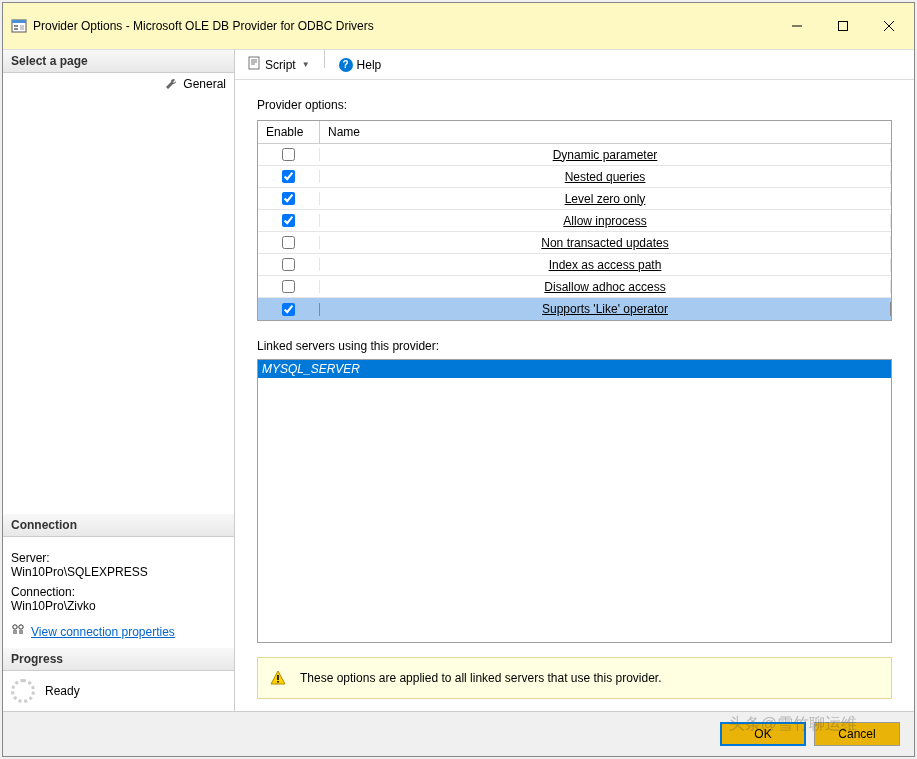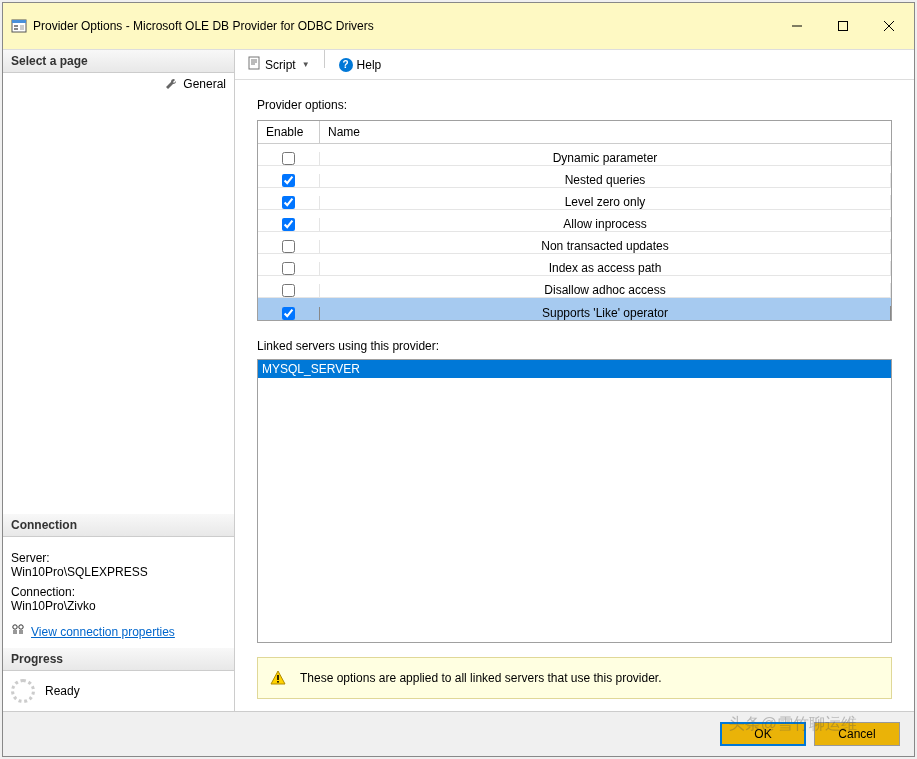--- a/index.html
+++ b/index.html
@@ -27,30 +27,30 @@
 .tool-btn { display: flex; align-items: center; gap: 4px; padding: 3px 6px; cursor: pointer; border-radius: 2px; }
 .dropdown-arrow { font-size: 8px; color: #555; margin-left: 2px; }
 .separator { width: 1px; height: 18px; background: #ccc; margin: 0 4px; }
 .help-icon { width: 14px; height: 14px; border-radius: 50%; background: #0078d7; color: #fff; display: inline-flex; align-items: center; justify-content: center; font-size: 10px; font-weight: bold; }
 .main-content { flex: 1; padding: 18px 22px 12px 22px; display: flex; flex-direction: column; min-height: 0; }
 .section-label { margin-bottom: 8px; color: #000; }
 .grid { border: 1px solid #a0a0a0; background: #fff; }
 .grid-header { display: flex; background: #fff; border-bottom: 1px solid #ccc; }
 .grid-header .col-enable { width: 62px; padding: 4px 8px; border-right: 1px solid #ccc; }
 .grid-header .col-name { flex: 1; padding: 4px 8px; }
-.grid-row { display: flex; border-bottom: 1px solid #e5e5e5; height: 22px; align-items: flex-end; }
+.grid-row { display: flex; border-bottom: 1px solid #e5e5e5; height: 22px; align-items: center; text-decoration: underline; }
 .grid-row:last-child { border-bottom: none; }
 .grid-row.selected { background: #a6caf0; }
 .cell-enable { width: 62px; display: flex; align-items: center; justify-content: center; border-right: 1px solid #e5e5e5; }
 .cell-name { flex: 1; display: flex; align-items: center; justify-content: center; border-right: 1px solid #e5e5e5; }
 .grid-row.selected .cell-enable, .grid-row.selected .cell-name { border-right: 1px solid #888; }
 input[type=checkbox] { width: 13px; height: 13px; }
 .linked-label { margin: 18px 0 6px 0; }
 .listbox { flex: 1; border: 1px solid #a0a0a0; background: #fff; overflow: auto; min-height: 180px; }
-.listbox-item { padding: 2px 4px; cursor: pointer; }
+.listbox-item { padding: 2px 4px; cursor: pointer; font-style: italic; }
 .listbox-item.selected { background: #0078d7; color: #fff; }
 .info-box { margin-top: 14px; background: #ffffe1; border: 1px solid #e0d898; padding: 12px; display: flex; align-items: center; gap: 14px; text-align: center; }
 .warn-icon { width: 16px; height: 16px; }
 .button-row { border-top: 1px solid #ccc; padding: 10px 14px; display: flex; justify-content: flex-end; gap: 8px; background: #f0f0f0; }
 .btn { min-width: 86px; height: 24px; border: 1px solid #999; background: #eab308; cursor: pointer; padding: 0 12px; }
 .btn.default { border: 2px solid #0078d7; }
 .watermark { position: absolute; right: 60px; bottom: 24px; color: rgba(80,80,80,0.35); font-size: 16px; pointer-events: none; }
 </style>
 </head>
 <body>

